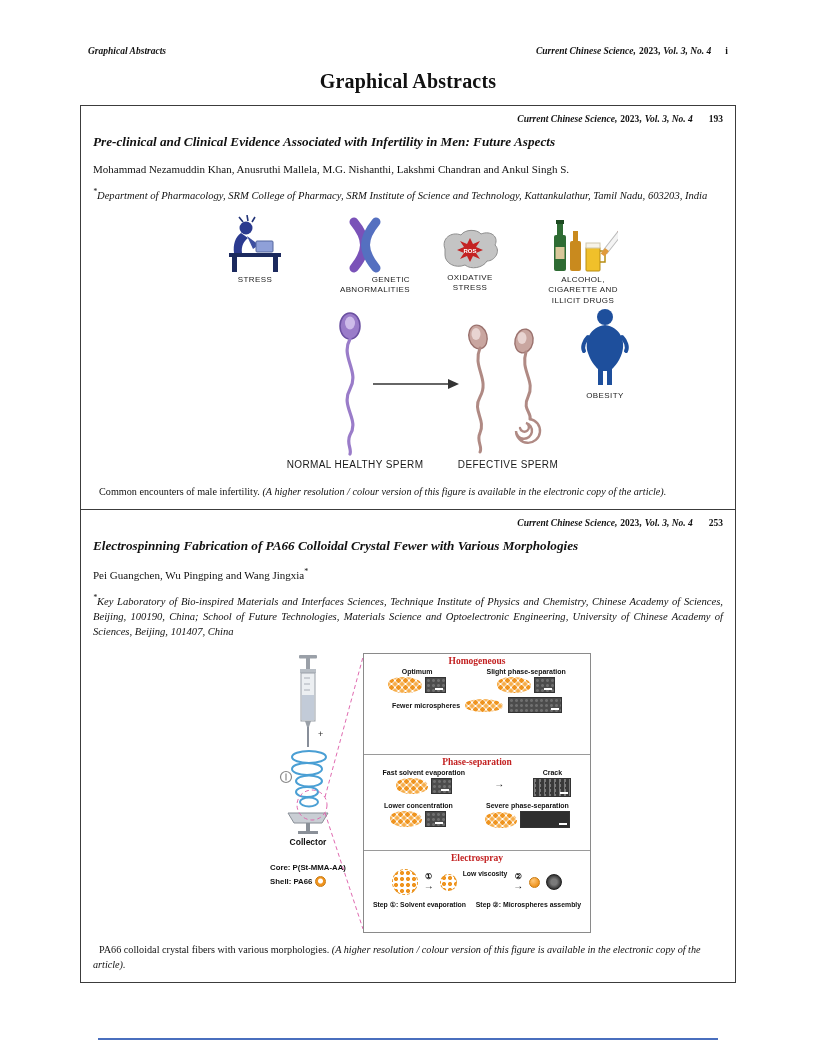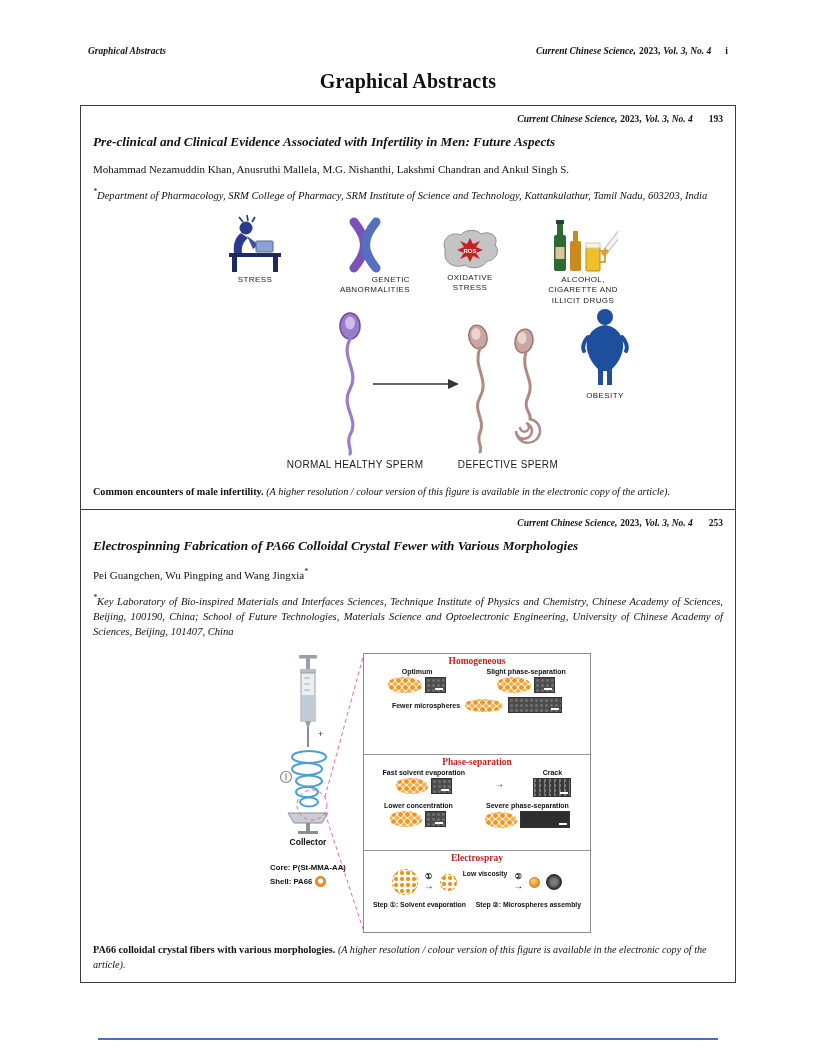--- a/index.html
+++ b/index.html
@@ -21,21 +21,21 @@
   .outer-box { border:1px solid #3c3c3c; margin-top:12px; }
   .abstract { padding:8px 12px 10px 12px; }
   .jline { text-align:right; font-size:9.5px; font-weight:bold; }
   .jline .jpage { margin-left:16px; }
   .abs-title { font-size:13.2px; font-weight:bold; margin-top:10px;font-style:italic; }
   .authors { font-size:11px; margin-top:13px; }
   .authors sup { font-size:8px; }
   .affiliation { font-size:10.6px; font-style:italic; margin-top:11px; text-align:justify; line-height:1.45; }
   .affiliation sup { font-size:8px; }
   .caption { font-size:10.2px; margin-top:8px; line-height:1.4; }
-  .cap-bold { font-weight:bold; }
+  .cap-bold { font-weight:normal;margin-left:6px; }
   .cap-rest { font-style:italic; }
   .divider { border:0; border-top:1px solid #3c3c3c; }
 
   
   .figure1 { position:relative; width:540px; height:262px; margin:12px auto 2px auto; }
   .fig1-item { position:absolute; text-align:center; }
   .fig1-item svg { display:block; margin:0 auto; }
   .icon-label { font-family:"Liberation Sans", sans-serif; font-size:8px; letter-spacing:.4px;
                 white-space:pre-line; line-height:1.3; color:#1a1a1a; margin-top:2px; }
   .float-label { position:absolute; font-family:"Liberation Sans", sans-serif; font-size:10px;

